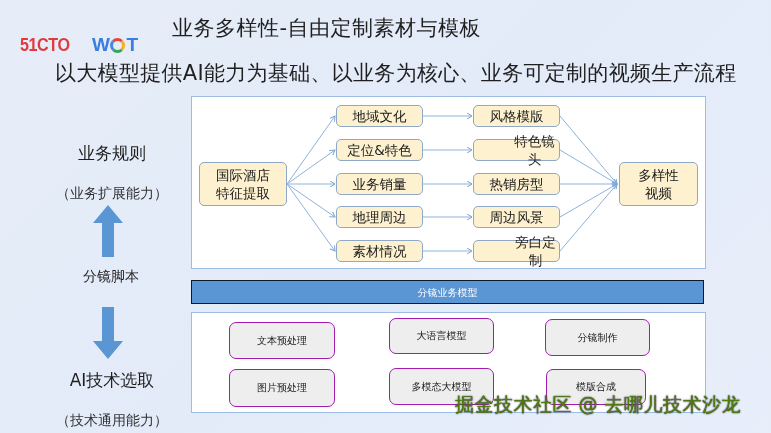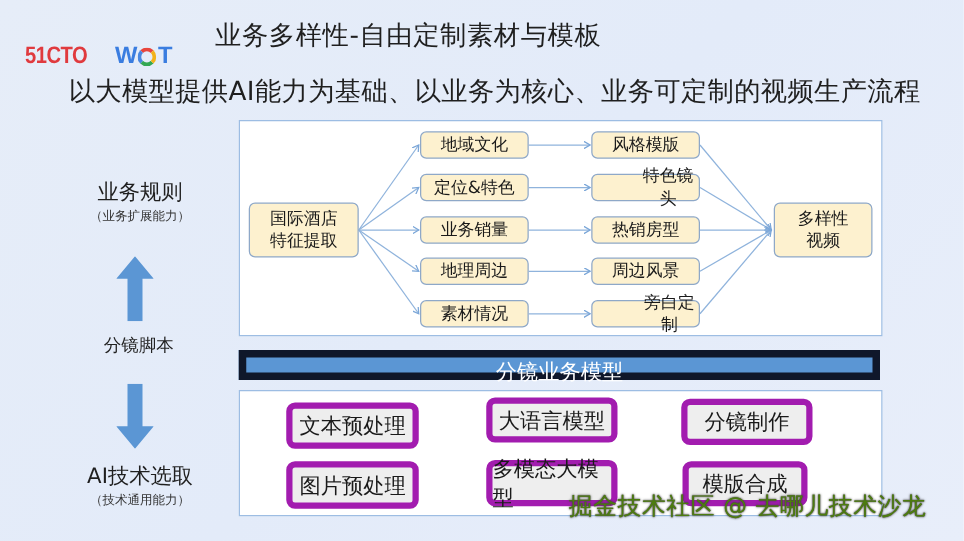--- a/index.html
+++ b/index.html
@@ -11,30 +11,30 @@
   }
   .logo { position: absolute; top: 34px; left: 20px; font-family: "Liberation Sans", sans-serif; font-weight: 900; font-size: 19px; letter-spacing: -0.5px; display: flex; align-items: center; }
   .logo .l1 { color: #e03a3e; transform: scaleX(0.85); transform-origin: left; display: inline-block; width: 64px; }
   .logo .l2 { color: #3a7de0; margin-left: 8px; display: inline-flex; align-items: center; }
   .logo .ring { display: inline-block; width: 15px; height: 15px; border-radius: 50%; border: 3px solid; border-color: #e8453c #f3b21a #34a853 #4a87e0; margin: 0 1px; }
   .title { position: absolute; top: 14px; left: 172px; font-size: 21px; color: #1f1f1f; letter-spacing: 0.5px; }
   .subtitle { position: absolute; top: 59px; left: 55px; font-size: 21px; color: #1f1f1f; letter-spacing: 0.3px; }
 
   .left-col { position: absolute; left: 0; width: 200px; text-align: center; }
   .lbl-main { font-size: 17px; color: #1f1f1f; }
-  .lbl-sub { font-size: 10px; color: #333; margin-top: 1px; }
+  .lbl-sub { font-size: 14px; color: #333; margin-top: 20px; }
   .arrow { position: absolute; left: 93px; }
   .mid-lbl { position: absolute; top: 268px; left: 0; width: 222px; text-align: center; font-size: 14px; color: #222; }
 
   .panel-top { position: absolute; left: 191px; top: 96px; width: 515px; height: 173px; background: #fff; border: 1.5px solid #9dbde3; }
-  .band { position: absolute; left: 191px; top: 280px; width: 513px; height: 24px; background: #5b96d4; color: #fff; font-size: 17px; text-align: center; line-height: 24px; border: 6px solid #0f172a; }
+  .band { position: absolute; left: 191px; top: 280px; width: 513px; height: 24px; background: #5b96d4; color: #fff; font-size: 10px; text-align: center; line-height: 24px; border: 1px solid #0f172a; }
   .panel-bot { position: absolute; left: 191px; top: 312px; width: 515px; height: 101px; background: #fff; border: 1.5px solid #9dbde3; }
 
   .node { position: absolute; background: #fdf1cf; border: 1.5px solid #8ea8c8; border-radius: 5px; font-size: 13.5px; text-align: center; color: #1a1a1a; display: flex; align-items: center; justify-content: center; line-height: 1.35; }
-  .gbtn { position: absolute; background: #eeeeee; border: 5px solid #a21caf; border-radius: 7px; font-size: 17px; color: #1a1a1a; display: flex; align-items: center; justify-content: center; }
+  .gbtn { position: absolute; background: #eeeeee; border: 1px solid #a21caf; border-radius: 7px; font-size: 10px; color: #1a1a1a; display: flex; align-items: center; justify-content: center; text-align: right; }
 
   .watermark { position: absolute; left: 455px; top: 392px; font-size: 19px; color: #4d7c0f; letter-spacing: 0.5px; text-shadow: 0 0 2px #444, 0 0 1px #333; }
   svg.lines { position: absolute; left: 0; top: 0; pointer-events: none; }
 </style>
 </head>
 <body>
 
 <div class="logo">
   <span class="l1">51CTO</span>
   <span class="l2">

